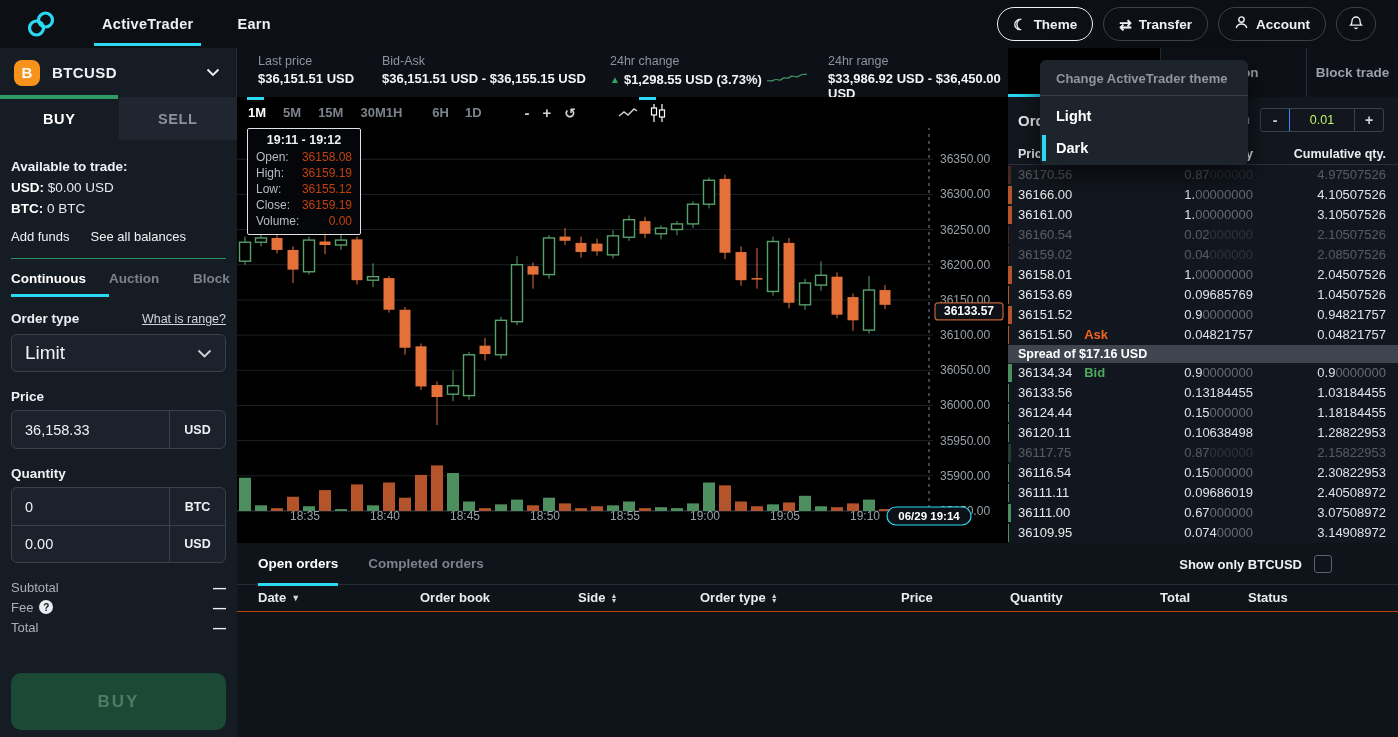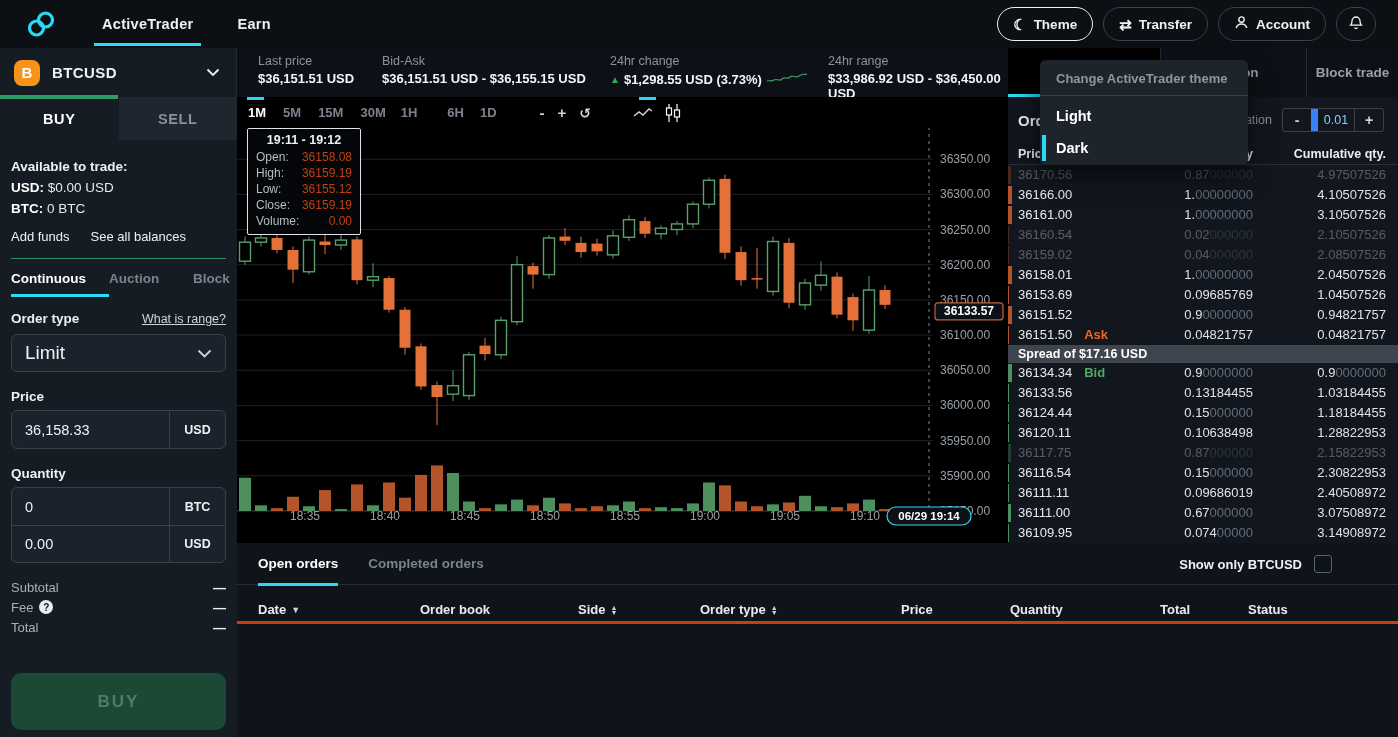--- a/index.html
+++ b/index.html
@@ -87,21 +87,21 @@
   color:#4e7c63; font-weight:bold; font-size:17px; letter-spacing:2px; cursor:pointer;
   font-family:inherit; }
 
 
 .chart { position:absolute; left:237px; top:97px; width:771px; height:446px; background:#000; overflow:hidden; }
 .ctoolbar { position:absolute; left:0; top:0; width:771px; height:31px; background:#000;
   display:flex; align-items:center; z-index:5; }
 .tf { color:#7d838d; font-weight:bold; font-size:13px; cursor:pointer; }
 .tf.active { color:#fff; }
 .tf0{margin-left:11px}.tf1{margin-left:17px}.tf2{margin-left:17px}.tf3{margin-left:17px}
-.tf4{margin-left:15px}.tf5{margin-left:30px}.tf6{margin-left:16px}
+.tf4{margin-left:0}.tf5{margin-left:30px}.tf6{margin-left:16px}
 .ctl { color:#cfd4da; font-weight:bold; cursor:pointer; font-size:15px; }
 .ctl.zo{margin-left:43px}.ctl.zi{margin-left:13px}.ctl.rs{margin-left:13px; font-size:14px;}
 .cticon { margin-left:42px; cursor:pointer; display:flex; align-items:center; }
 .cticon.cndl { margin-left:12px; }
 .cyantick { position:absolute; top:0; height:3px; width:17px; background:#2bd9f5; z-index:6; }
 .tick1m { left:10px; } .tickcndl { left:402px; }
 .tooltip { position:absolute; left:10px; top:31px; width:114px; background:rgba(4,7,10,.88);
   border:1px solid #dfe3e8; border-radius:2px; padding:4px 8px 5px; z-index:6; }
 .tt-title { text-align:center; font-weight:bold; font-size:12.5px; margin-bottom:2px; }
 .tt-row { display:flex; justify-content:space-between; font-size:12px; line-height:16px; }
@@ -109,22 +109,22 @@
 .tt-row .tv { font-weight:normal; color:#c2410c; }
 
 
 .obook { position:absolute; left:1008px; top:97px; width:390px; height:446px; background:#12171f; overflow:hidden; }
 .ob-head { display:flex; align-items:center; height:46px; padding:0 10px 0 10px; }
 .ob-title { font-weight:bold; font-size:15px; }
 .agg-label { margin-left:auto; color:#8b919b; font-size:12.5px; margin-right:10px; }
 .stepper { display:flex; height:24px; border:1px solid #3a414b; border-radius:3px; overflow:hidden; margin-right:4px; }
 .stepbtn { width:28px; display:flex; align-items:center; justify-content:center; color:#cfd4da;
   font-weight:bold; cursor:pointer; font-size:14px; }
-.stepval { width:44px; display:flex; align-items:center; justify-content:center; color:#7dd3fc;
-  font-size:12.5px; border-left:7px solid #3b82f6; border-right:1px solid #3a414b; }
+.stepval { width:66px; display:flex; align-items:center; justify-content:center; color:#bef264;
+  font-size:12.5px; border-left:1px solid #3b82f6; border-right:1px solid #3a414b; }
 .ob-cols { display:flex; height:22px; align-items:center; padding:0 12px 0 10px;
   border-bottom:1px solid #2a313a; font-weight:bold; font-size:12.5px; color:#e9ecef; }
 .obc-p { width:140px; } .obc-q { width:95px; text-align:right; } .obc-c { flex:1; text-align:right; }
 .ob-row { position:relative; display:flex; height:20px; line-height:20px; padding:0 12px 0 10px;
   font-size:13px; cursor:pointer; }
 .ob-row.dim { opacity:.32; }
 .ob-price { width:140px; color:#e8ebee; }
 .ob-qty { width:95px; text-align:right; color:#dfe3e8; }
 .ob-cum { flex:1; text-align:right; color:#dfe3e8; }
 .ob-tag { font-weight:bold; margin-left:12px; }
@@ -147,21 +147,21 @@
 .bottom { position:absolute; left:237px; top:543px; width:1161px; height:194px; background:#0f141b; }
 .bt-tabs { position:relative; height:42px; border-bottom:1px solid #262d36; display:flex;
   align-items:center; padding-left:21px; gap:30px; }
 .bt-tab { font-weight:bold; font-size:13.5px; color:#7b828c; cursor:pointer; position:relative; height:42px;
   display:flex; align-items:center; }
 .bt-tab.active { color:#fff; }
 .bt-tab.active:after { content:""; position:absolute; left:0; right:0; bottom:-1px; height:3px; background:#2bd9f5; }
 .filter { position:absolute; right:66px; top:0; height:42px; display:flex; align-items:center; gap:12px; }
 .filter .flb { font-weight:bold; font-size:13px; }
 .checkbox { width:18px; height:18px; border:1.5px solid #5a626d; border-radius:3px; cursor:pointer; }
-.orders-head { position:relative; height:27px; border-bottom:3px solid #c2410c;margin-top:12px; }
+.orders-head { position:relative; height:27px; border-bottom:1px solid #c2410c; }
 .ohcol { position:absolute; top:5px; font-weight:bold; font-size:13px; color:#e9ecef;
   display:flex; align-items:center; gap:5px; cursor:pointer; }
 .sort-one { font-size:9px; color:#cfd4da; }
 .sort-two { display:flex; flex-direction:column; line-height:5px; font-size:7px; color:#cfd4da; }
 svg text { font-family:"Liberation Sans","DejaVu Sans",sans-serif; }
 </style>
 </head>
 <body>
 
 <div class="app">

